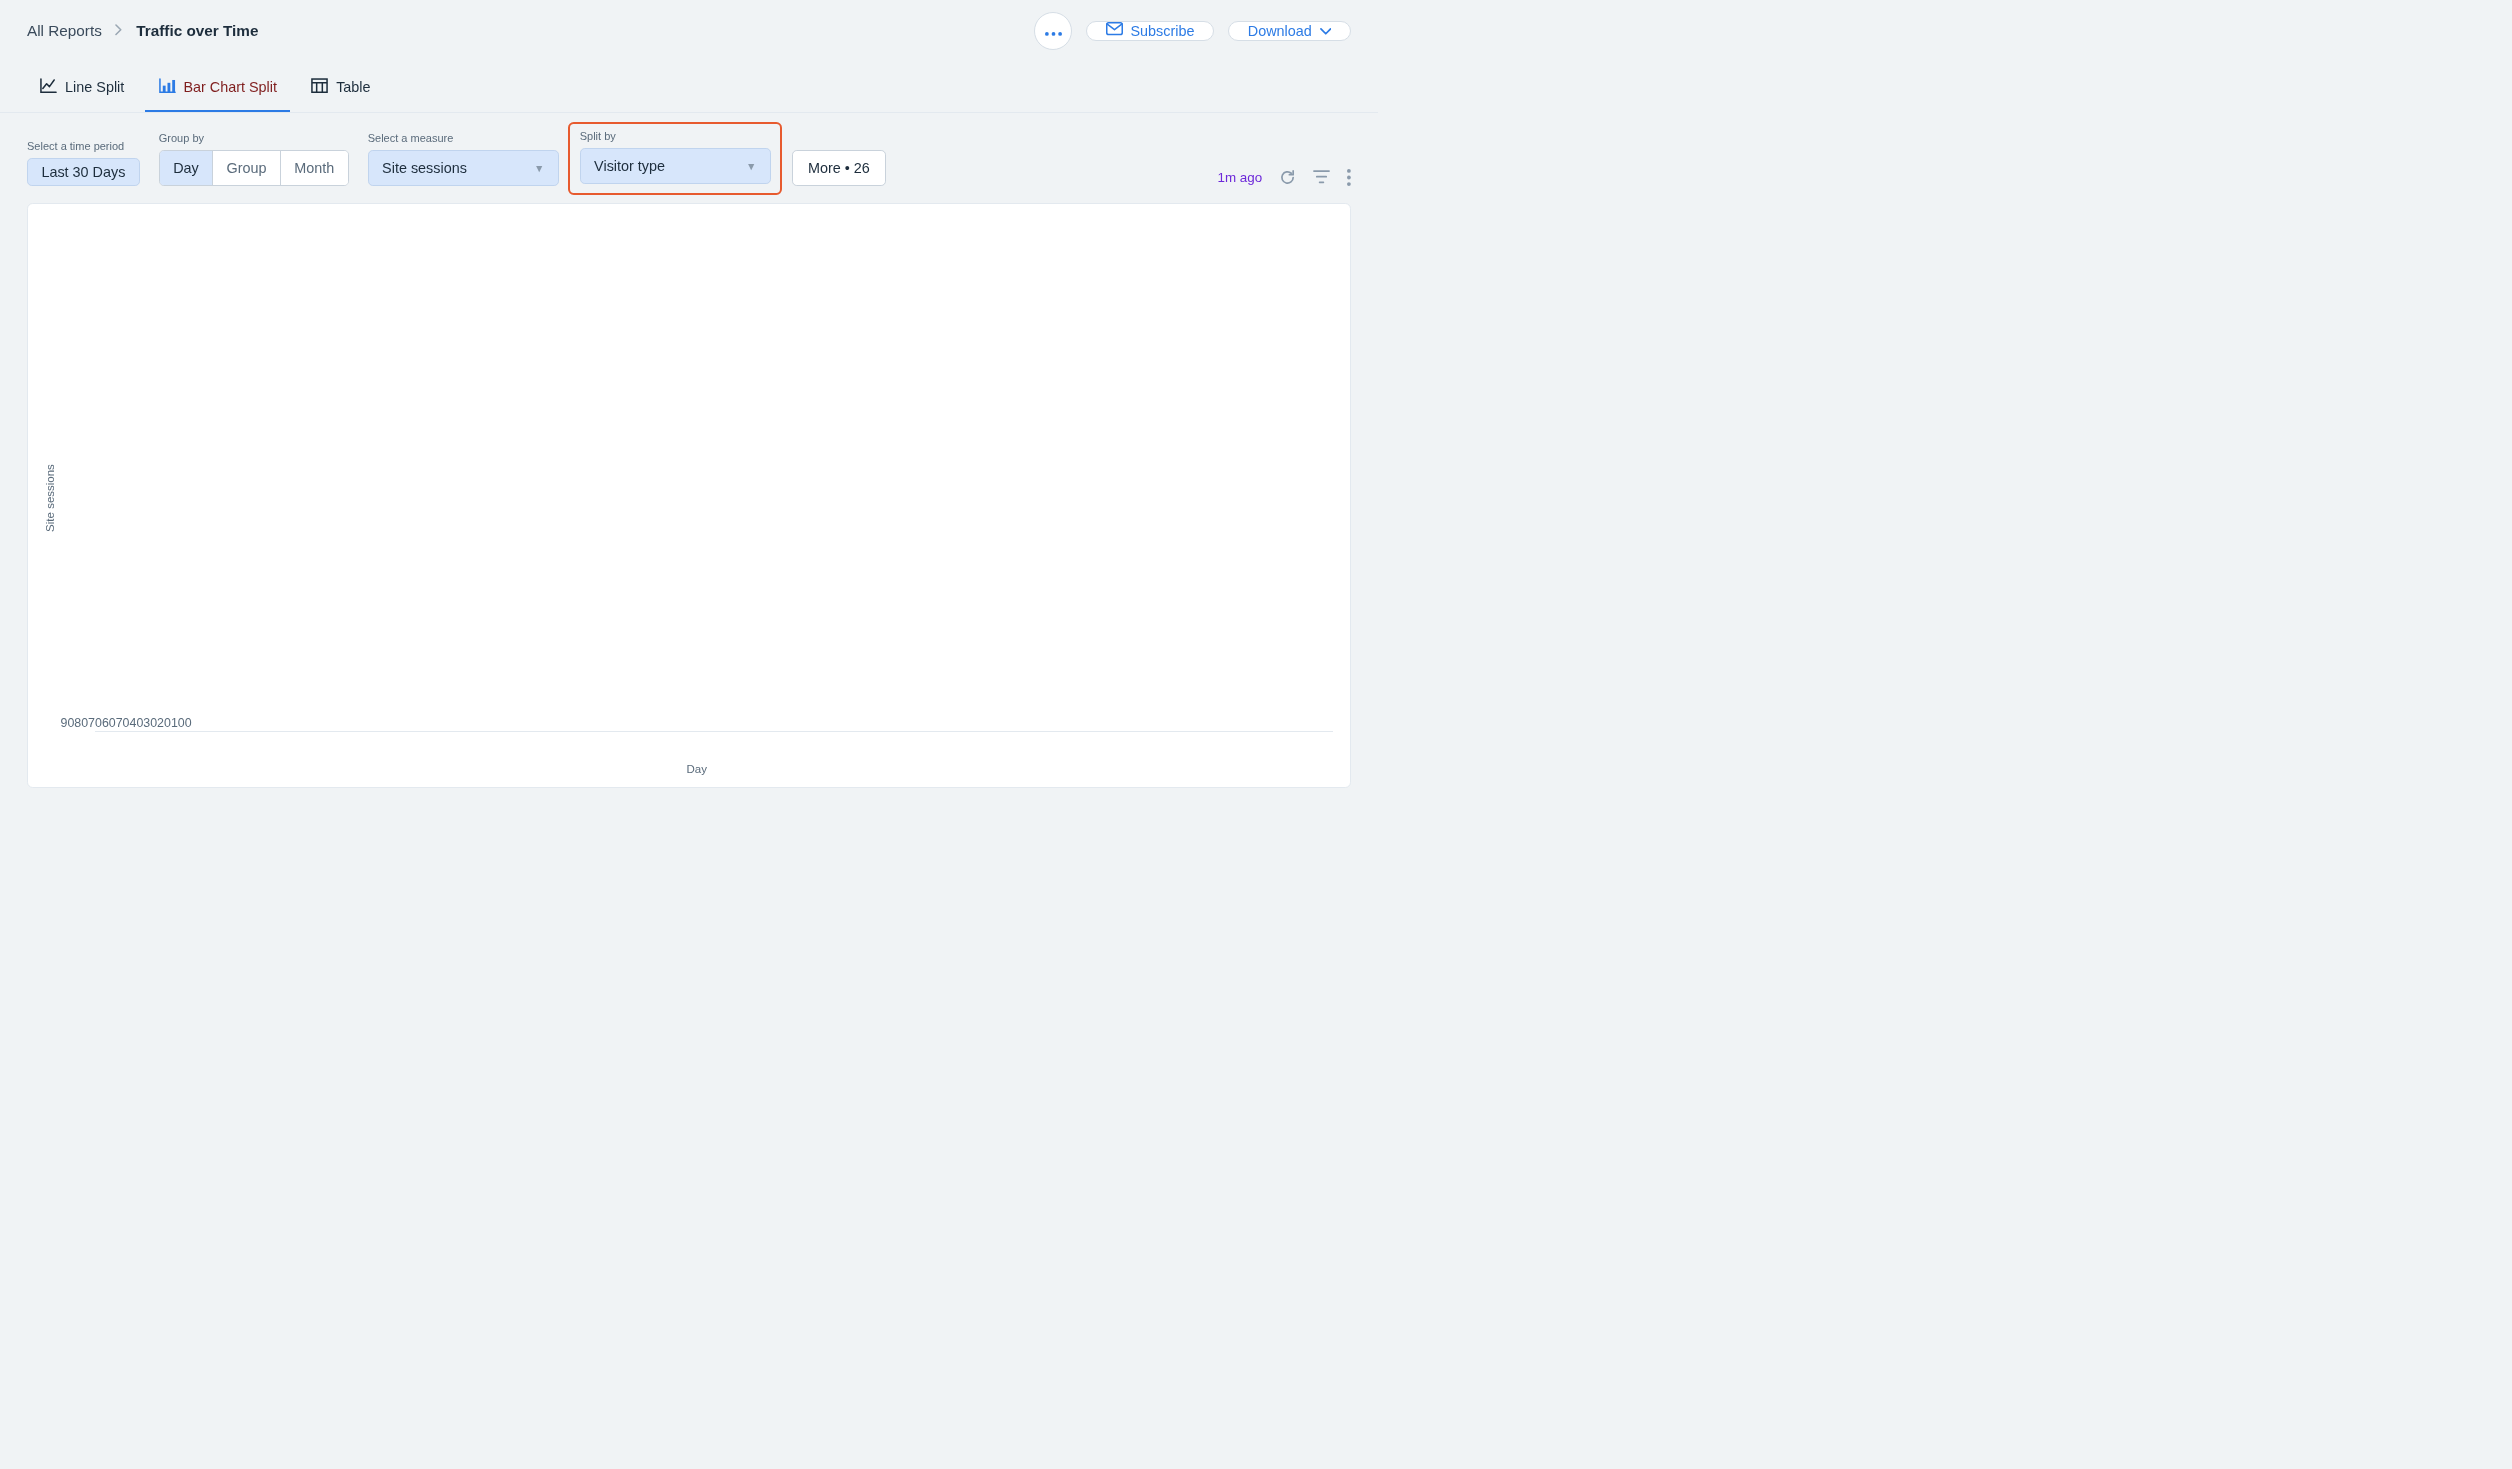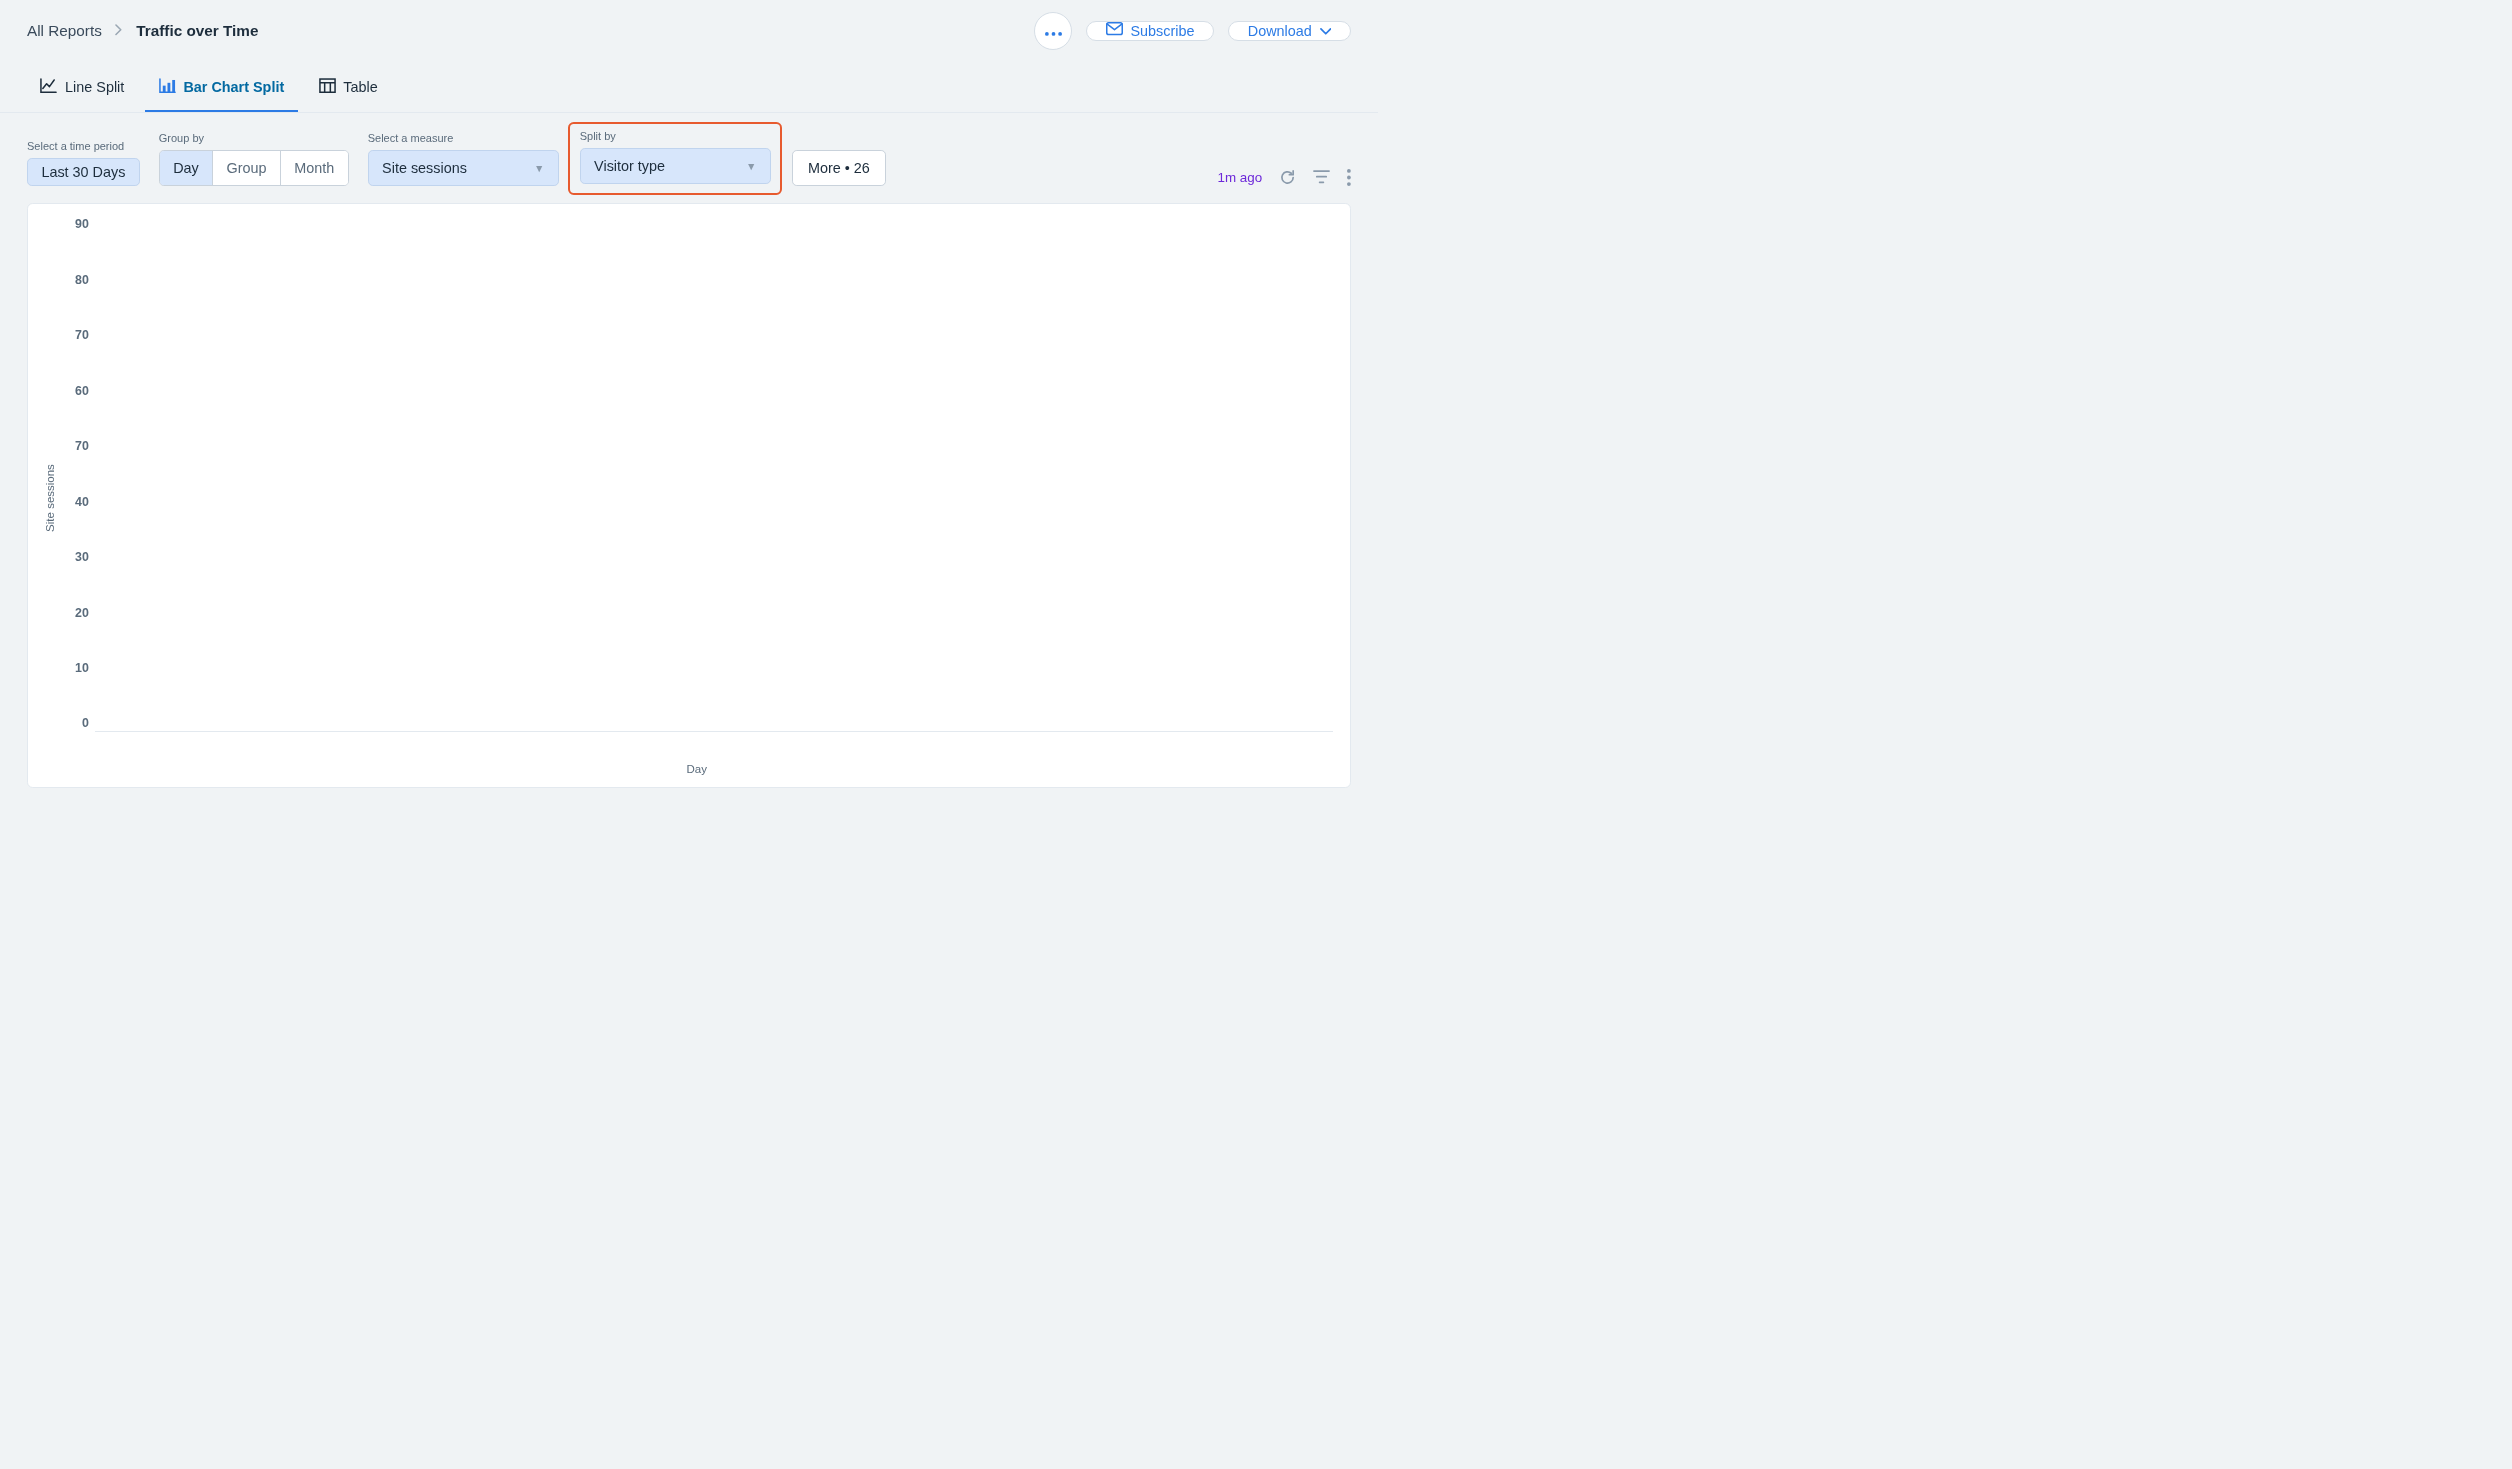--- a/index.html
+++ b/index.html
@@ -12,21 +12,21 @@
   .crumb-chevron { color: #9aa7b3; }
   .crumb-current { color: #1d2d3c; font-size: 15.3px; font-weight: 600; }
   .top-actions { display: flex; align-items: center; gap: 13.4px; }
   .circle-btn { width: 38px; height: 38px; border-radius: 50%; border: 1px solid #d6dee6; background: #fff; display: flex; align-items: center; justify-content: center; color: #2c7be5; font-weight: 900; cursor: pointer; }
   .pill-btn { height: 20px; border-radius: 19px; border: 1px solid #d6dee6; background: #fff; display: flex; align-items: center; gap: 7.7px; padding: 0 19px; color: #2c7be5; font-size: 14.4px; font-weight: 500; cursor: pointer; }
   .pill-btn svg { flex: none; }
 
   
   .tab-bar { display: flex; align-items: center; gap: 7.7px; border-bottom: 1px solid #e3e9ef; padding: 0 27px; background: #f0f3f5; }
   .tab { display: flex; align-items: center; gap: 7.7px; padding: 11.5px 13.4px 13.4px; font-size: 14.4px; color: #1d2d3c; cursor: pointer; border-bottom: 2.9px solid transparent; }
-  .tab.active { color: #0369a1; border-bottom-color: #2c7be5; font-weight: bold; }
+  .tab.active { color: #7f1d1d; border-bottom-color: #2c7be5; }
   .tab svg { flex: none; }
 
   
   .controls { display: flex; align-items: flex-end; gap: 19px; padding: 15.3px 27px 13.4px 27px; }
   .control-group { display: flex; flex-direction: column; gap: 5.7px; }
   .control-label { font-size: 11px; color: #5a6b7b; }
   .btn-selected { height: 28px; border-radius: 4.8px; border: 1px solid #c0d4ee; background: #d7e6fb; color: #1d2d3c; font-size: 14.4px; padding: 0 13.4px; display: flex; align-items: center; cursor: pointer; }
   .seg { display: flex; border: 1px solid #c9d2db; border-radius: 4.8px; overflow: hidden; height: 36px; }
   .seg-item { padding: 0 13.4px; display: flex; align-items: center; font-size: 14.4px; color: #5a6b7b; background: #fff; border-right: 1px solid #c9d2db; cursor: pointer; }
   .seg-item:last-child { border-right: none; }
@@ -40,21 +40,21 @@
   .controls-right .icon { display: flex; align-items: center; justify-content: center; cursor: pointer; }
   .status-text { font-size: 13.4px; }
 
   
   .chart-card { margin: 3.8px 27px 19px 27px; background: #fff; border: 1px solid #e3e9ef; border-radius: 5.7px; padding: 11.5px 17px 5.7px 11.5px; }
   .chart-outer { display: flex; }
   .ylabel-wrap { width: 21px; display: flex; align-items: center; justify-content: center; }
   .ylabel { transform: rotate(-90deg); white-space: nowrap; font-size: 11.5px; color: #5a6b7b; }
   .plot-col { flex: 1; display: flex; flex-direction: column; }
   .plot-row { display: flex; height: 517px; }
-  .yaxis { width: 34px; display: flex; flex-direction: column; justify-content: space-between; align-items: flex-end; padding-right: 5.7px; padding-top: 1.9px; padding-bottom: 1.9px; font-weight: bold; }
+  .yaxis { width: 34px; display: flex; flex-direction: row; justify-content: space-between; align-items: flex-end; padding-right: 5.7px; padding-top: 1.9px; padding-bottom: 1.9px; }
   .ytick { font-size: 12.4px; color: #5a6b7b; }
   .plot-area { flex: 1; display: flex; align-items: flex-end; gap: 5.7px; border-bottom: 1px solid #e3e9ef; height: 100%; }
   .bar-col { flex: 1; display: flex; flex-direction: column-reverse; align-items: stretch; }
   .seg-bottom { background: #1e88e5; }
   .seg-top    { background: #29c0f0; }
   .xaxis { display: flex; padding-left: 34px; height: 21px; }
   .xlabel-wrap { text-align: center; padding: 5.7px 0 3.8px 0; }
   .xlabel { font-size: 11.5px; color: #5a6b7b; }
 </style>
 </head>

